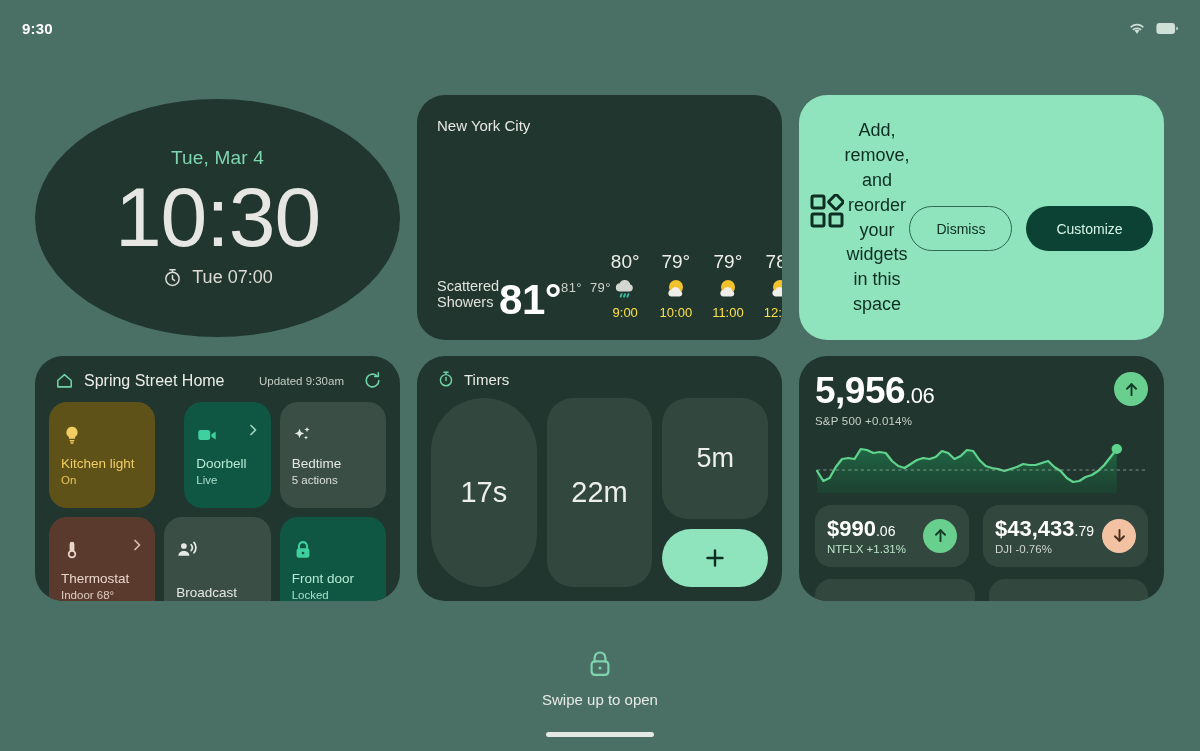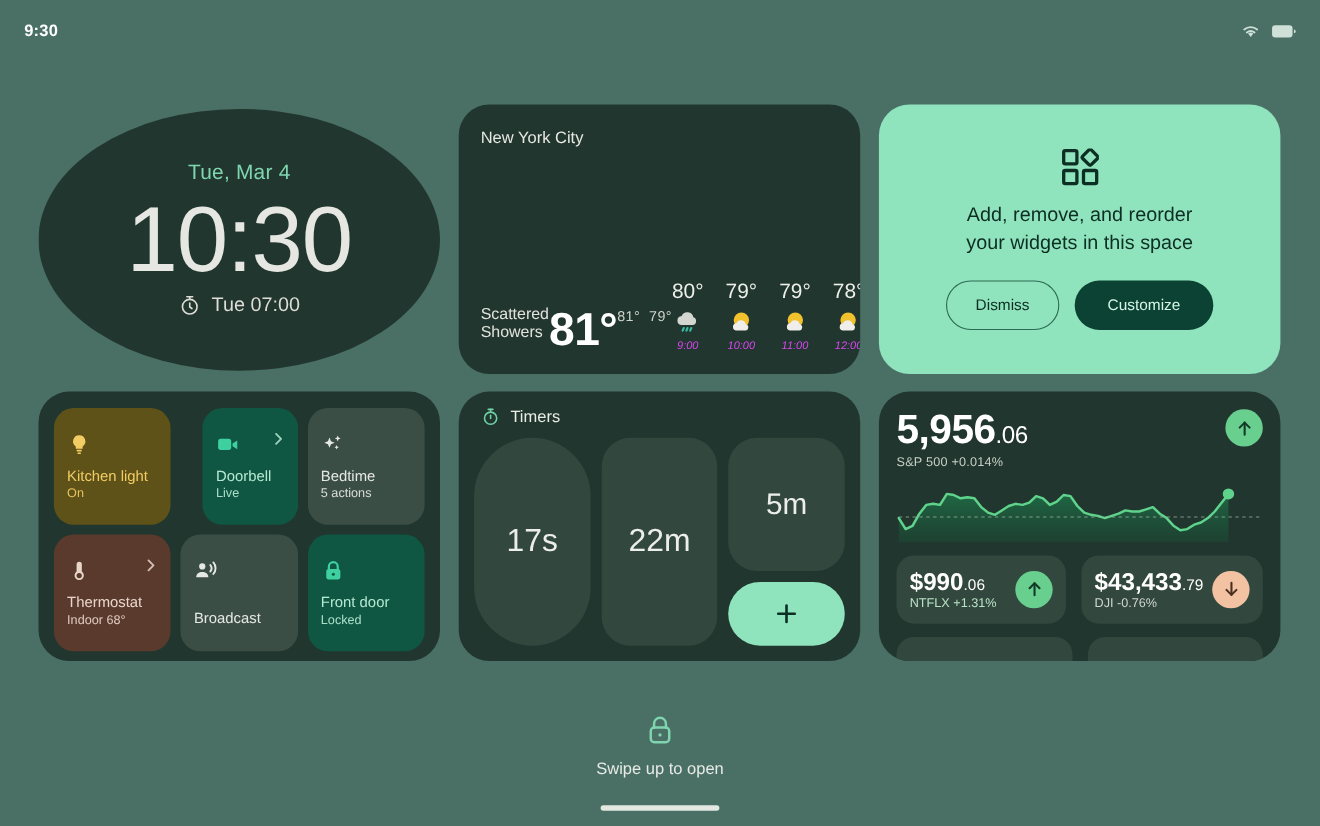--- a/index.html
+++ b/index.html
@@ -74,26 +74,26 @@
   .wx-spacer { flex: 1; }
   .wx-bottom { display: flex; align-items: flex-end; justify-content: space-between; }
   .wx-left { display: flex; flex-direction: row; }
   .wx-cond { font-size: 14.5px; color: #e2e2dd; margin-bottom: 2px; }
   .wx-temp { font-size: 42px; font-weight: 700; color: #ffffff; line-height: 1.05; letter-spacing: -.5px; }
   .wx-hl { font-size: 13px; color: #cfd3cd; margin-top: 2px; letter-spacing: .4px; }
   .wx-hours { display: flex; gap: 20px; padding-bottom: 2px; }
   .wx-hour { display: flex; flex-direction: column; align-items: center; gap: 4px; }
   .wx-htemp { font-size: 19px; color: #eeeeea; font-weight: 400; }
   .wx-hicon { width: 26px; height: 24px; display: block; }
-  .wx-htime { font-size: 10px; color: #d946ef; font-style: italic; }
+  .wx-htime { font-size: 13px; color: #fde047; }
 
   
   .customize-card {
     background: #8fe3bd;
-    display: flex; flex-direction: column;
+    display: flex; flex-direction: row;
     align-items: center; justify-content: center;
     gap: 0;
     padding: 26px 24px;
   }
   .cz-icon { width: 34px; height: 34px; display: block; margin-bottom: 14px; }
   .cz-text {
     font-size: 18px; color: #0d2e22; text-align: center;
     line-height: 1.38; font-weight: 400; max-width: 290px;
   }
   .cz-btns { display: flex; gap: 14px; margin-top: 22px; }
@@ -316,20 +316,35 @@
       <span>Add, remove, and reorder</span><br>
       <span>your widgets in this space</span>
     </div>
     <div class="cz-btns">
       <div class="cz-btn cz-dismiss">Dismiss</div>
       <div class="cz-btn cz-customize">Customize</div>
     </div>
   </div>
 
   <div class="card home-card">
+    <div class="home-head">
+      <span>
+        <svg class="home-ico" viewBox="0 0 24 24">
+            <path d="M3.5 12L12 4.5 20.5 12V20H3.5z" fill="none" stroke="#6fd3a8" stroke-width="2" stroke-linejoin="round"></path>
+          </svg>
+      </span>
+      <span class="home-title">Spring Street Home</span>
+      <span class="home-updated">Updated 9:30am</span>
+      <span class="home-refresh">
+        <svg viewBox="0 0 24 24" width="19" height="19">
+            <path d="M20 12a8 8 0 1 1-2.6-5.9" stroke="#6fd3a8" stroke-width="2" fill="none" stroke-linecap="round"></path>
+            <path d="M19.4 2.3v4.6h-4.6" stroke="#6fd3a8" stroke-width="2" fill="none" stroke-linecap="round" stroke-linejoin="round"></path>
+          </svg>
+      </span>
+    </div>
     <div class="home-tiles">
 
       <div class="tile t-light">
         <div class="tile-ico-row">
           <span>
             <svg class="tile-ico" viewBox="0 0 24 24">
                 <path d="M12 3a6 6 0 0 0-3.4 11v2.2h6.8V14A6 6 0 0 0 12 3z" fill="#f2cd63"></path>
                 <rect x="9.4" y="17.4" width="5.2" height="1.7" rx=".8" fill="#f2cd63"></rect>
                 <rect x="10.2" y="20" width="3.6" height="1.5" rx=".7" fill="#f2cd63"></rect>
               </svg>

